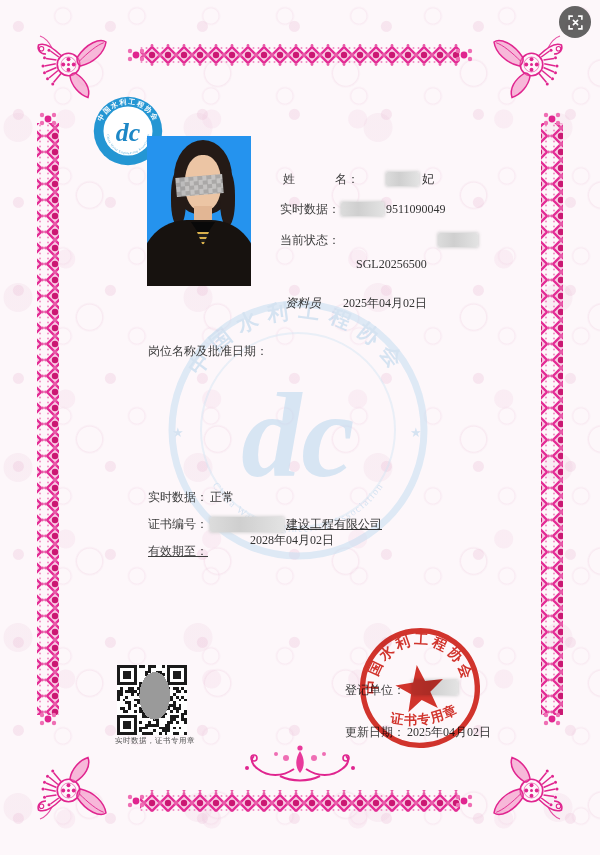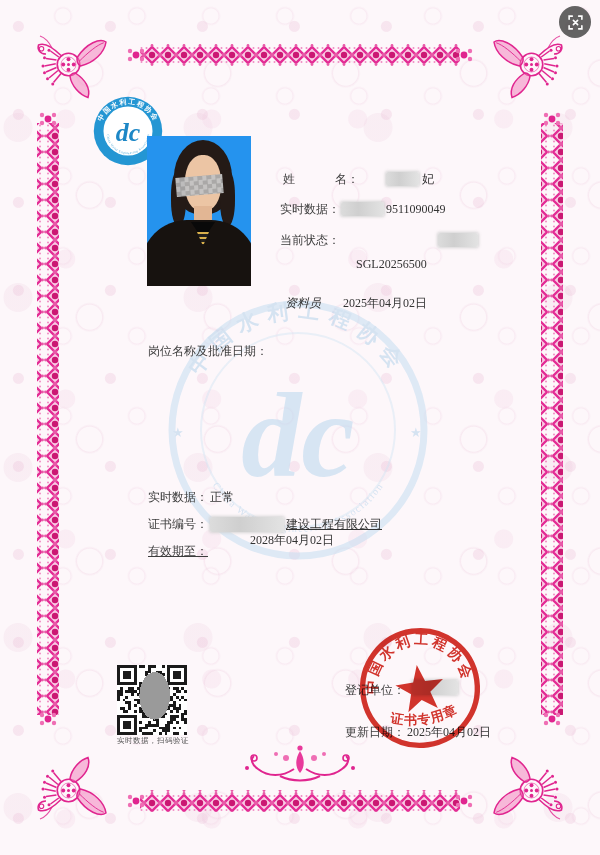--- a/index.html
+++ b/index.html
@@ -463,21 +463,21 @@
         <rect x="2" y="2" width="3" height="3"></rect>
         <rect x="18" y="0" width="7" height="7"></rect>
         <rect x="19" y="1" width="5" height="5" fill="#fff"></rect>
         <rect x="20" y="2" width="3" height="3"></rect>
         <rect x="0" y="18" width="7" height="7"></rect>
         <rect x="1" y="19" width="5" height="5" fill="#fff"></rect>
         <rect x="2" y="20" width="3" height="3"></rect>
       </g>
     <ellipse cx="13.5" cy="11" rx="5.5" ry="8.5" fill="#9a9a9a"></ellipse>
   </svg>
-  <div class="qr-caption">实时数据，扫码验证</div>
+  <div class="qr-caption">实时数据，证书专用章</div>
 
   <svg class="seal" viewBox="0 0 140 140">
     <defs>
       <path id="sealTop" d="M 25,70 A 45,45 0 1 1 115,70"></path>
       <path id="sealBot" d="M 36,101 Q 70,113 104,101"></path>
     </defs>
     <g transform="rotate(-8 70 70)">
       <circle cx="70" cy="70" r="59" fill="none" stroke-width="5.5" stroke="#cf231b"></circle>
       <text font-size="14.5" font-weight="bold" letter-spacing="3.2" fill="#cf231b">
         <textPath href="#sealTop" startOffset="50%" text-anchor="middle">中国水利工程协会</textPath>

